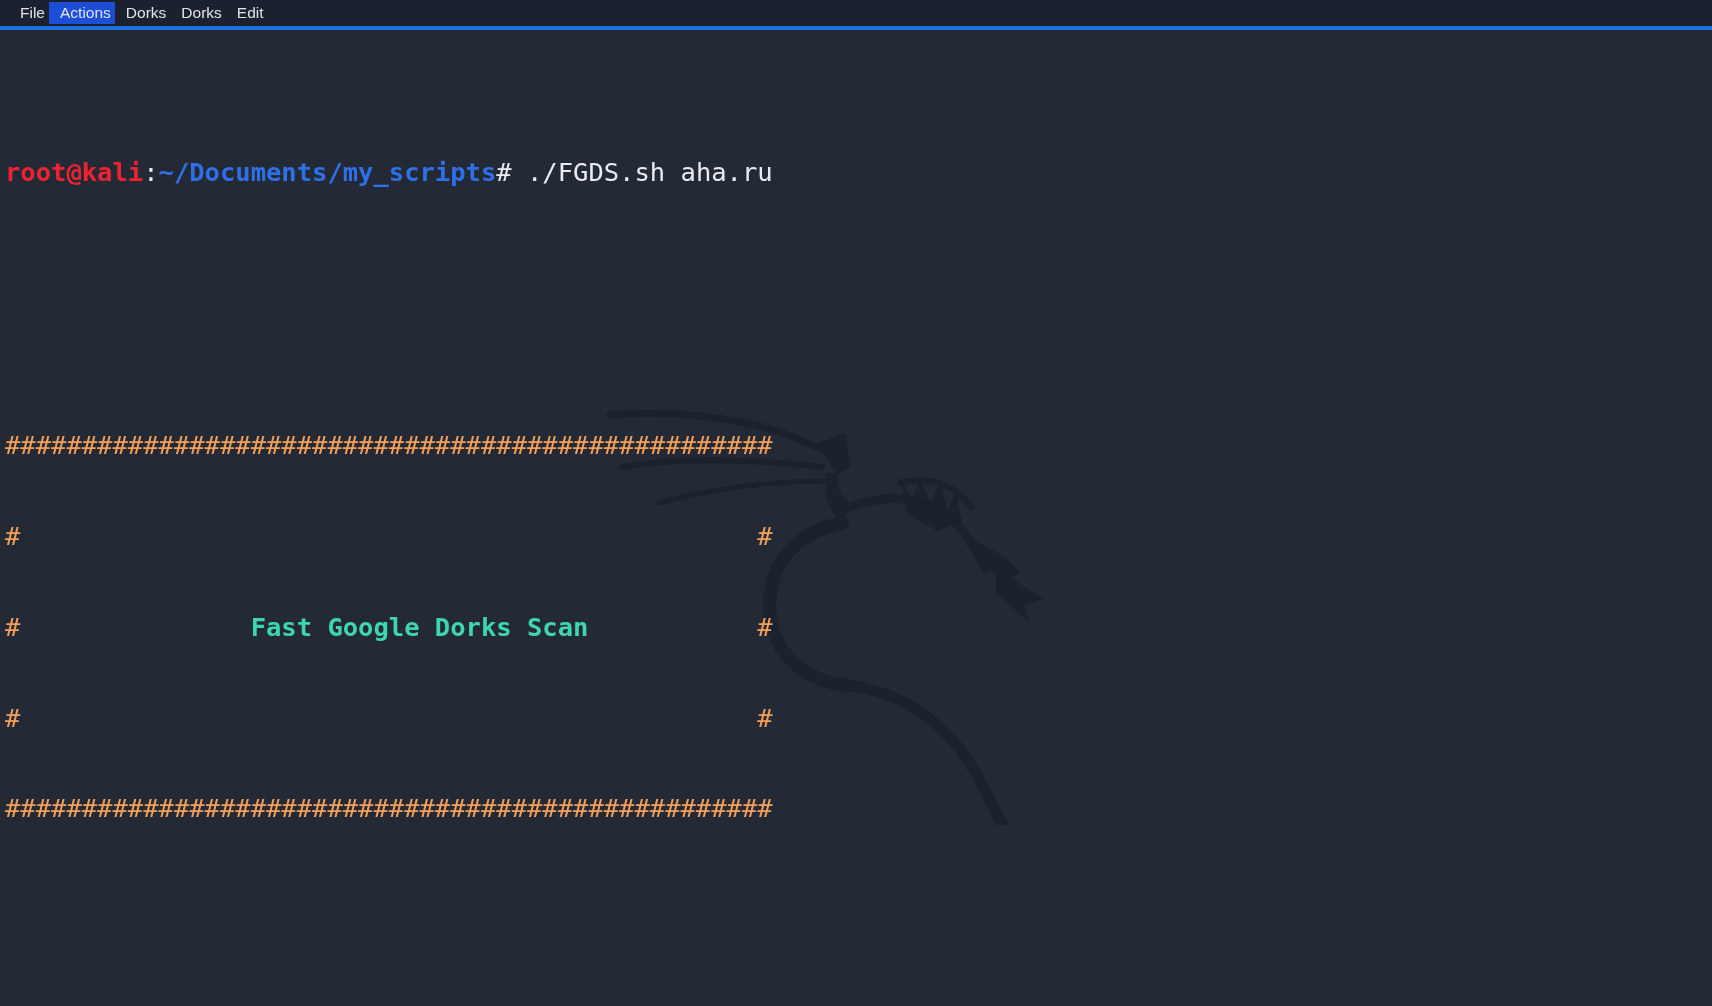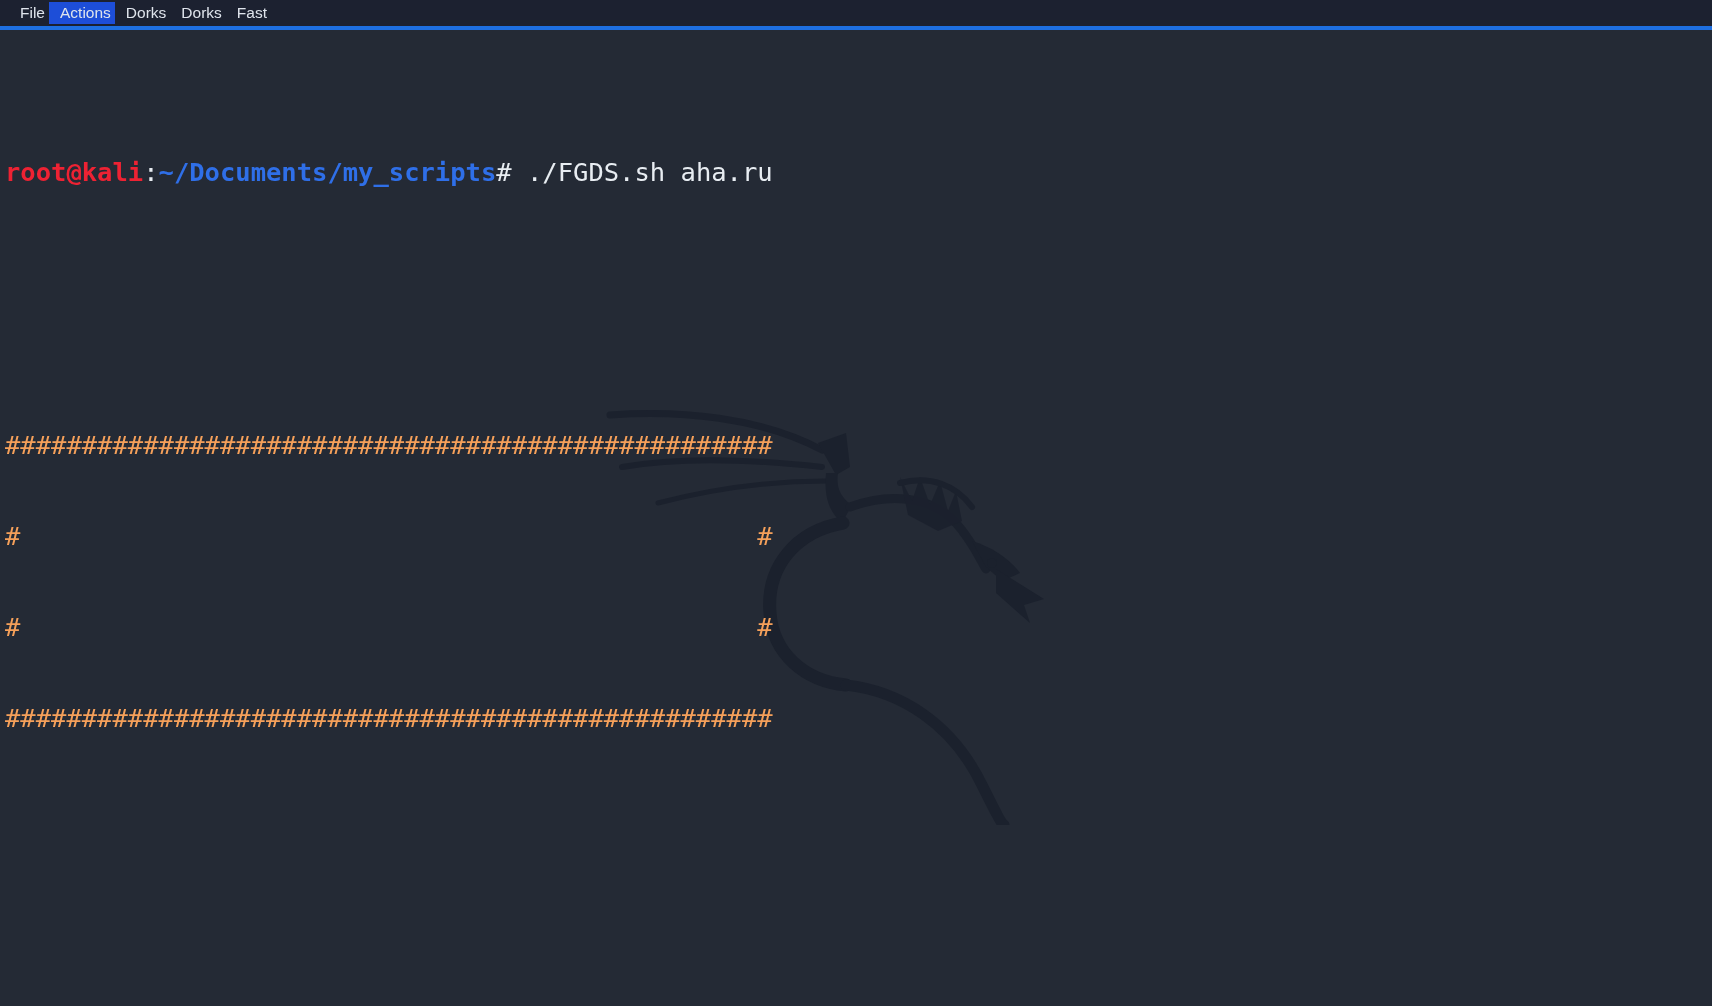--- a/index.html
+++ b/index.html
@@ -84,21 +84,21 @@
   .c-tealb    { color: #3dd6ad; font-weight: bold; }
 </style>
 </head>
 <body>
 
 <div id="menubar">
   <div class="menu-item">File</div>
   <div class="menu-item hl">Actions</div>
   <div class="menu-item">Dorks</div>
   <div class="menu-item">Dorks</div>
-  <div class="menu-item">Fast</div>
+  <div class="menu-item">Edit</div>
 </div>
 <div id="menu-accent"></div>
 
 <div id="terminal">
 
   <svg id="watermark" viewBox="0 0 460 470" xmlns="http://www.w3.org/2000/svg">
     <g fill="none" stroke="#1b212d" stroke-width="9" stroke-linecap="round">
       <path d="M10 60 C80 55 160 62 222 95" stroke-width="7"></path>
       <path d="M22 112 C90 100 168 106 222 112" stroke-width="6"></path>
       <path d="M58 148 C120 132 180 126 226 126" stroke-width="5"></path>
@@ -122,20 +122,21 @@
   <div id="screen">
 
     
     <div class="line"><span class="c-redb">root@kali</span><span class="c-white">:</span><span class="c-blueb">~/Documents/my_scripts</span><span class="c-white">#</span><span class="c-white"> ./FGDS.sh aha.ru</span></div>
 
     <div class="line"> </div>
 
     
     <div class="line"><span class="c-orange">##################################################</span></div>
     <div class="line"><span class="c-orange">#                                                #</span></div>
+    <div class="line"><span class="c-orange"><span class="c-orange">#               </span><span class="c-tealb">Fast Google Dorks Scan</span><span class="c-orange">           #</span></span></div>
     <div class="line"><span class="c-orange">#                                                #</span></div>
     <div class="line"><span class="c-orange">##################################################</span></div>
 
     <div class="line"> </div>
 
     
     
     
     
     

